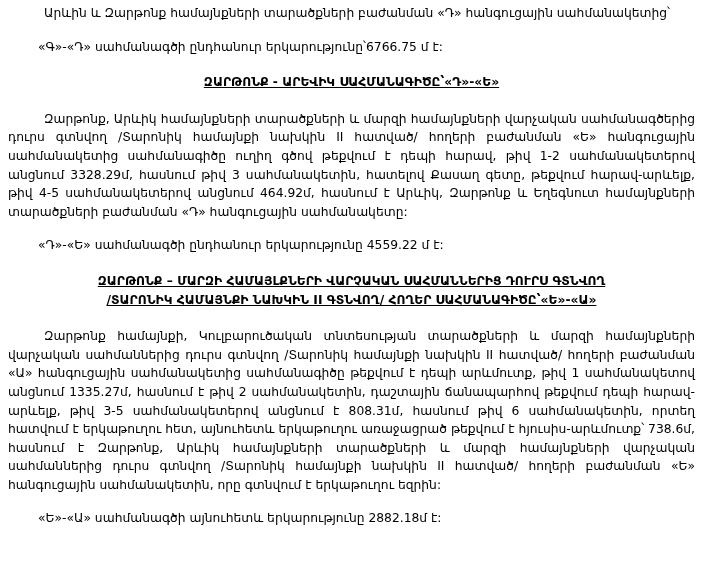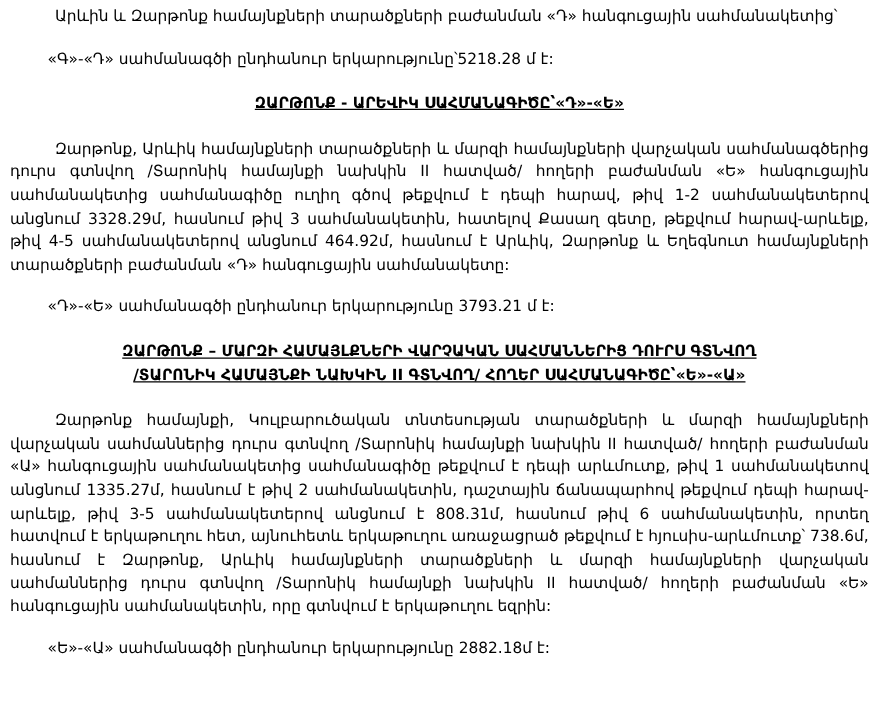--- a/index.html
+++ b/index.html
@@ -52,41 +52,41 @@
 </head>
 <body>
 
 <div class="page">
   <div class="doc-body">
 
     <p class="indent">Արևին և Զարթոնք համայնքների տարածքների բաժանման   «Դ» հանգուցային սահմանակետից՝</p>
 
     <div class="gap-sm"></div>
 
-    <p class="quote-line">«Գ»-«Դ» սահմանագծի ընդհանուր երկարությունը՝5218.28 մ է:</p>
+    <p class="quote-line">«Գ»-«Դ» սահմանագծի ընդհանուր երկարությունը՝6766.75 մ է:</p>
 
     <div class="gap-md"></div>
 
     <p class="heading">ԶԱՐԹՈՆՔ - ԱՐԵՎԻԿ  ՍԱՀՄԱՆԱԳԻԾԸ՝«Դ»-«Ե»</p>
 
     <div class="gap-lg"></div>
 
     <p class="indent">Զարթոնք, Արևիկ համայնքների տարածքների և մարզի համայնքների վարչական սահմանագծերից դուրս գտնվող /Տարոնիկ համայնքի նախկին II հատված/ հողերի բաժանման «Ե» հանգուցային սահմանակետից սահմանագիծը ուղիղ գծով թեքվում է դեպի հարավ, թիվ 1-2 սահմանակետերով անցնում 3328.29մ, հասնում թիվ 3 սահմանակետին, հատելով Քասաղ գետը, թեքվում հարավ-արևելք, թիվ 4-5 սահմանակետերով անցնում 464.92մ, հասնում է Արևիկ, Զարթոնք և Եղեգնուտ համայնքների տարածքների բաժանման  «Դ» հանգուցային սահմանակետը:</p>
 
     <div class="gap-sm"></div>
 
-    <p class="quote-line">«Դ»-«Ե» սահմանագծի ընդհանուր երկարությունը 3793.21 մ է:</p>
+    <p class="quote-line">«Դ»-«Ե» սահմանագծի ընդհանուր երկարությունը 4559.22 մ է:</p>
 
     <div class="gap-md"></div>
 
     <p class="heading">ԶԱՐԹՈՆՔ – ՄԱՐԶԻ ՀԱՄԱՅԼՔՆԵՐԻ ՎԱՐՉԱԿԱՆ ՍԱՀՄԱՆՆԵՐԻՑ ԴՈՒՐՍ ԳՏՆՎՈՂ</p>
     <p class="heading">/ՏԱՐՈՆԻԿ ՀԱՄԱՅՆՔԻ ՆԱԽԿԻՆ  II ԳՏՆՎՈՂ/ ՀՈՂԵՐ ՍԱՀՄԱՆԱԳԻԾԸ՝«Ե»-«Ա»</p>
 
     <div class="gap-lg"></div>
 
     <p class="indent">Զարթոնք համայնքի, Կուլբարուծական տնտեսության տարածքների և մարզի համայնքների վարչական սահմաններից դուրս գտնվող /Տարոնիկ համայնքի նախկին II հատված/ հողերի բաժանման «Ա» հանգուցային սահմանակետից սահմանագիծը թեքվում է դեպի արևմուտք, թիվ 1 սահմանակետով անցնում 1335.27մ, հասնում է թիվ 2 սահմանակետին, դաշտային ճանապարհով թեքվում դեպի հարավ-արևելք, թիվ 3-5 սահմանակետերով անցնում է 808.31մ, հասնում թիվ 6 սահմանակետին, որտեղ հատվում է երկաթուղու հետ, այնուհետև երկաթուղու առաջացրած թեքվում է հյուսիս-արևմուտք՝ 738.6մ, հասնում է Զարթոնք, Արևիկ համայնքների տարածքների և մարզի համայնքների վարչական սահմաններից դուրս գտնվող /Տարոնիկ համայնքի նախկին II հատված/ հողերի բաժանման «Ե» հանգուցային սահմանակետին, որը գտնվում է երկաթուղու եզրին:</p>
 
     <div class="gap-sm"></div>
 
-    <p class="quote-line">«Ե»-«Ա» սահմանագծի ընդհանուր երկարությունը 2882.18մ է:</p>
+    <p class="quote-line">«Ե»-«Ա» սահմանագծի այնուհետև երկարությունը 2882.18մ է:</p>
 
   </div>
 </div>
 
 </body></html>

